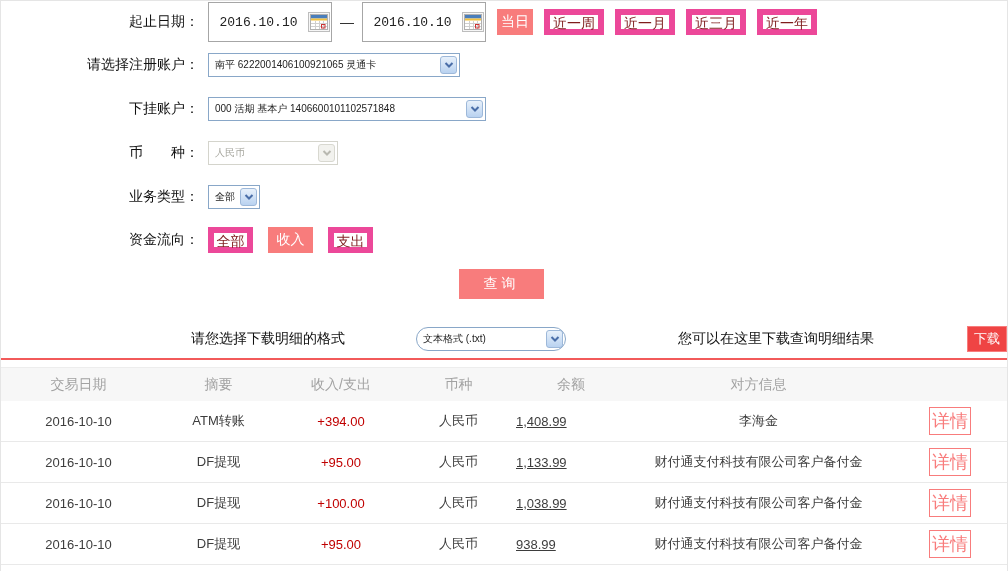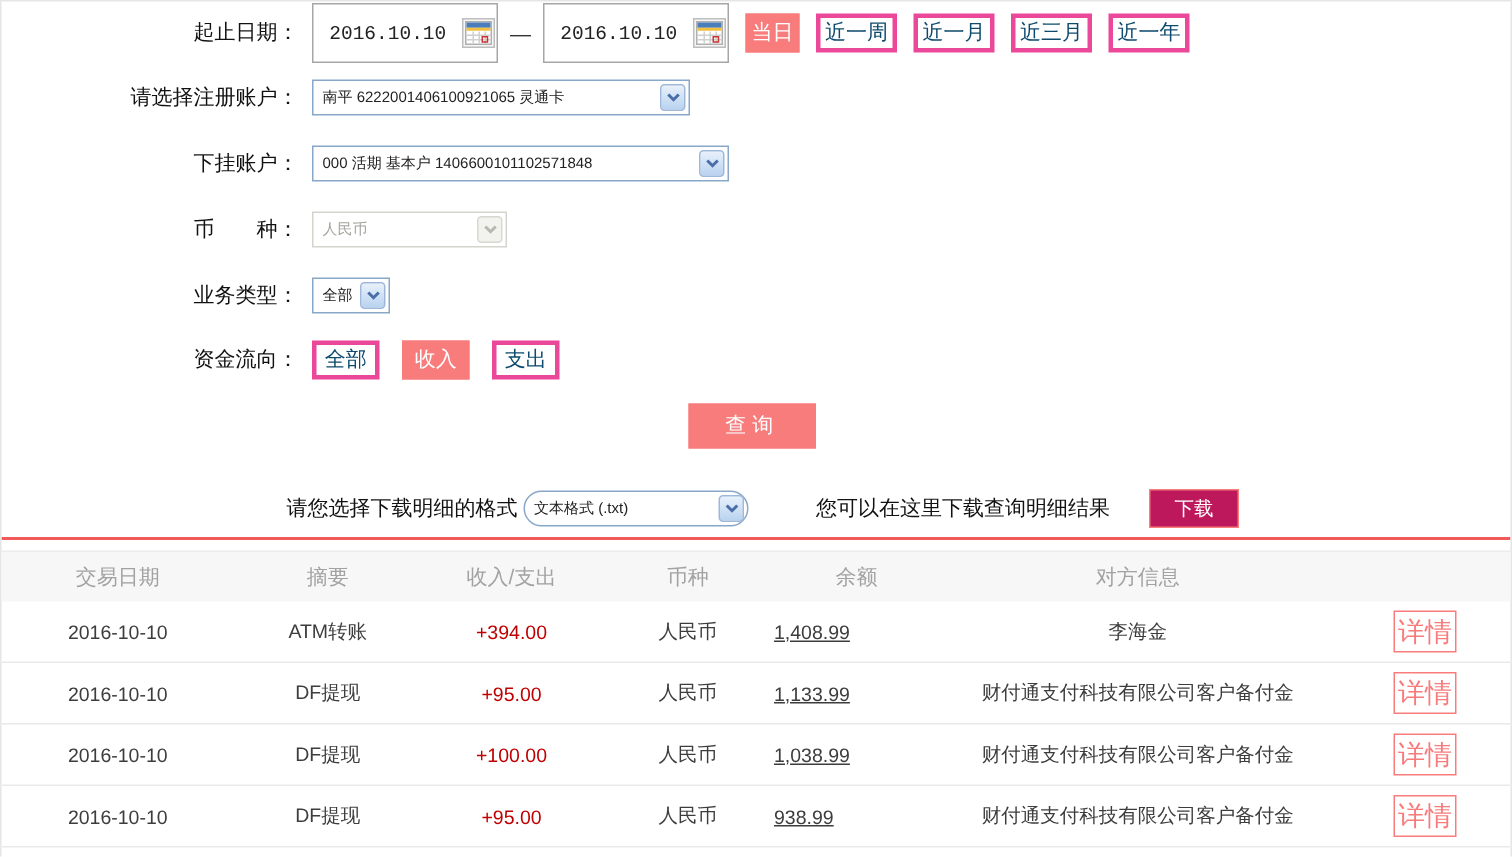--- a/index.html
+++ b/index.html
@@ -38,21 +38,21 @@
     cursor: pointer; padding: 0;
   }
   .dash { margin: 0 8px; width: 14px; font-size: 14px; color: #333; text-align: center; }
   
   .btn {
     height: 26px; padding: 0 2px; min-width: 30px;
     font-size: 14px; cursor: pointer;
     font-family: inherit;
   }
   .btn.fill    { background: #f87c7c; color: #fff; border: 1px solid #f87c7c; }
-  .btn.outline { background: #fff; color: #0c4a6e; border: 3px solid #ec4899; }
+  .btn.outline { background: #fff; color: #7f1d1d; border: 6px solid #ec4899; }
   .range-group { display: flex; }
   .range-group .btn { margin-left: 11px; padding: 0 3px; }
   .flow-group { display: flex; }
   .flow-group .btn { width: 45px; margin-right: 15px; }
   
   .sel {
     display: inline-flex; align-items: center; height: 24px;
     border: 1px solid #89a7c8; background: #fff; cursor: pointer;
   }
   .sel-text { flex: 1; padding: 0 6px; font-size: 10px; color: #222; white-space: nowrap; overflow: hidden; }
@@ -70,27 +70,27 @@
   .w-currency { width: 130px; }
   .w-biz      { width: 52px; }
   .w-format   { width: 150px; }
   
   .query-row { margin: 16px 0 0 458px; }
   .query-btn {
     width: 85px; height: 30px; background: #f87c7c; color: #fff;
     border: 1px solid #f87c7c; font-size: 14px; letter-spacing: 4px;
     cursor: pointer; font-family: inherit;
   }
-  .download-row { display: flex; align-items: center; margin-top: 27px; height: 26px; }
+  .download-row { display: flex; align-items: center; margin-top: 27px; height: 26px; justify-content: space-between; }
   .dl-label { margin-left: 190px; font-size: 14px; color: #111; }
   .download-row .sel { margin-left: 4px; border-radius: 12px; }
   .dl-hint { margin-left: 45px; font-size: 14px; color: #111; }
   .dl-btn {
-    margin-left: 26px; width: 60px; height: 26px;
-    background: #be185d; color: #fff; border: 1px solid #f87c7c;
+    margin-left: 26px; width: 40px; height: 26px;
+    background: #ef4444; color: #fff; border: 1px solid #f87c7c;
     font-size: 13px; cursor: pointer; font-family: Liberation Serif, serif;
   }
   
   .red-line { margin-top: 6px; height: 2px; background: #f25a5a; }
   .thead {
     margin-top: 7px; height: 34px;
     display: grid; grid-template-columns: 155px 125px 120px 115px 110px 265px 118px;
     align-items: center; background: #f7f7f7; border-top: 1px solid #ededed;
     color: #a2a2a2; font-size: 14px;
   }

